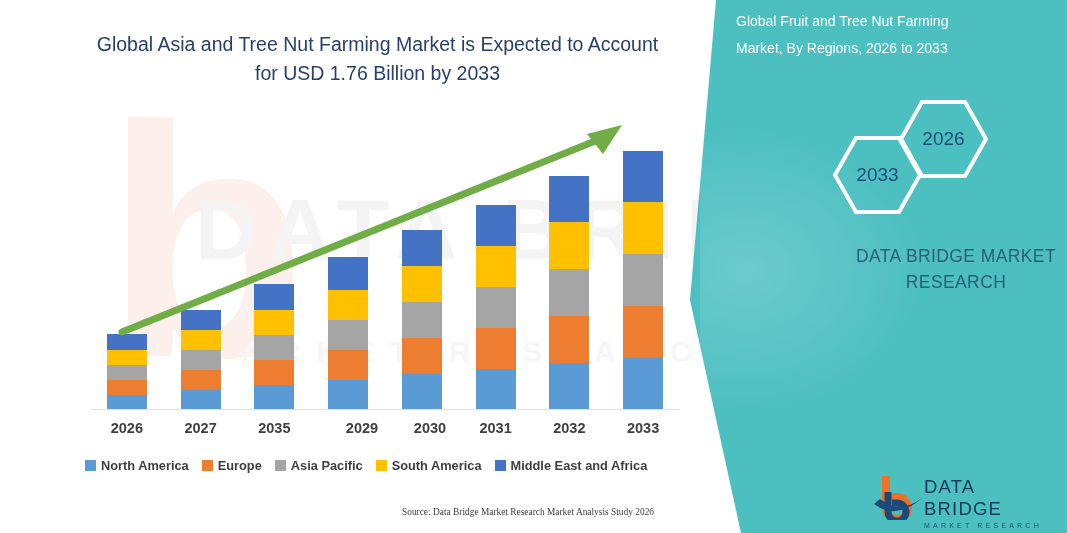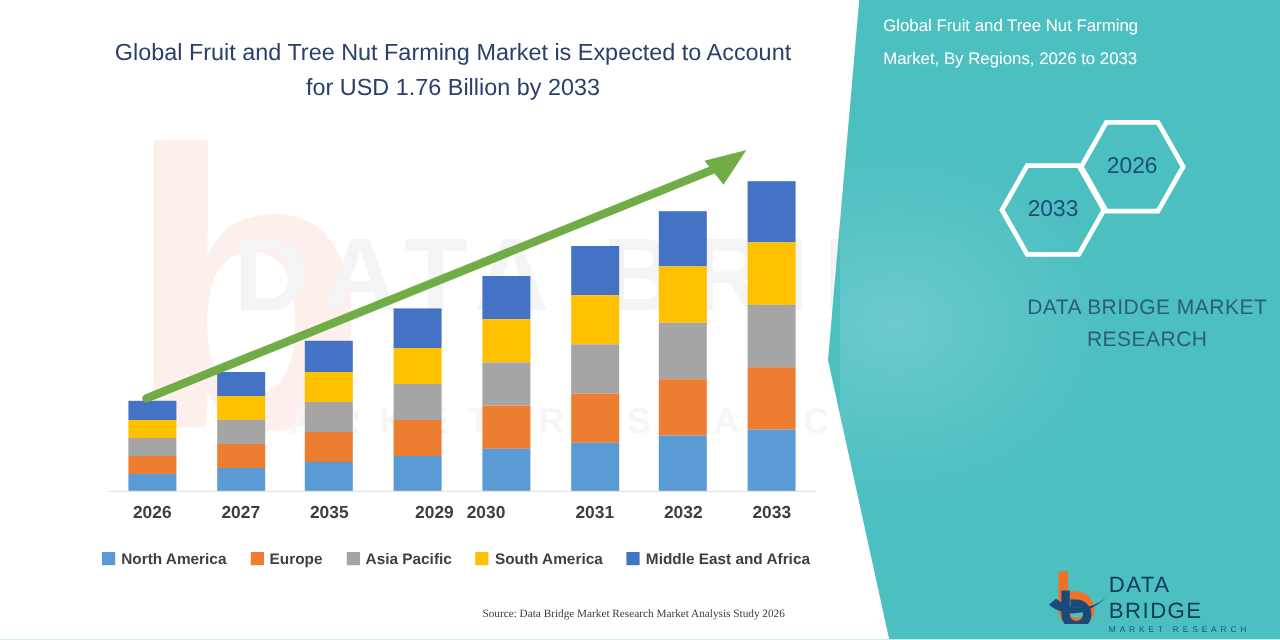--- a/index.html
+++ b/index.html
@@ -62,42 +62,42 @@
 
   .axis{position:absolute;left:90px;top:409px;width:590px;height:1px;background:#e3e3e3;}
   .xlabels{position:absolute;left:90px;top:420px;width:590px;height:22px;}
   .xlab{position:absolute;width:60px;text-align:center;color:#3f3f3f;
         font-size:14.5px;font-weight:700;}
 
   .arrow{position:absolute;left:90px;top:110px;width:590px;height:300px;pointer-events:none;}
 
   
   .legend{position:absolute;left:85px;top:455px;width:590px;height:20px;
-          display:flex;align-items:center;justify-content:space-between;gap:13px;}
+          display:flex;align-items:center;justify-content:flex-start;gap:13px;}
   .lg{display:flex;align-items:center;gap:5px;}
   .lg i{width:11px;height:11px;display:inline-block;}
   .lg span{color:#3f3f3f;font-size:12.8px;font-weight:700;white-space:nowrap;}
 
   
   .footer{position:absolute;left:0;top:505px;width:700px;height:20px;
           font-family:"Liberation Serif", serif;font-size:9.4px;color:#3d3d3d;}
   .f-left{position:absolute;left:80px;top:2px;white-space:nowrap;}
   .f-right{position:absolute;left:402px;top:2px;white-space:nowrap;}
 </style>
 </head>
 <body>
 
 <div id="stage">
 
   <div class="wm-b">b</div>
   <div class="wm-big">DATA BRIDGE</div>
   <div class="wm-sub">MARKET RESEARCH</div>
 
   <div class="title">
-    <div>Global Fruit and Tree Nut Farming Market is Expected to Account</div>
+    <div>Global Asia and Tree Nut Farming Market is Expected to Account</div>
     <div>for USD 1.76 Billion by 2033</div>
   </div>
 
   <div class="plot" id="plot">
       <div class="bar" style="left: 16.875px;">
         <div class="seg me" style="height: 16px; background: rgb(68, 114, 196);"></div>
         <div class="seg sa" style="height: 15px; background: rgb(255, 192, 0);"></div>
         <div class="seg ap" style="height: 15px; background: rgb(165, 165, 165);"></div>
         <div class="seg eu" style="height: 15px; background: rgb(237, 125, 49);"></div>
         <div class="seg na" style="height: 15px; background: rgb(91, 155, 213);"></div>
@@ -151,21 +151,21 @@
         <div class="seg eu" style="height: 52px; background: rgb(237, 125, 49);"></div>
         <div class="seg na" style="height: 52px; background: rgb(91, 155, 213);"></div>
       </div>
     </div>
   <div class="axis"></div>
   <div class="xlabels" id="xlabels">
       <div class="xlab" style="left: 6.875px;">2026</div>
       <div class="xlab" style="left: 80.625px;">2027</div>
       <div class="xlab" style="left: 154.375px;">2035</div>
       <div class="xlab" style="left: 228.125px; text-align: right;">2029</div>
-      <div class="xlab" style="left: 285px;">2030</div>
+      <div class="xlab" style="left: 310px;">2030</div>
       <div class="xlab" style="left: 375.625px;">2031</div>
       <div class="xlab" style="left: 449.375px;">2032</div>
       <div class="xlab" style="left: 523.125px;">2033</div>
     </div>
 
   <svg class="arrow" viewBox="0 0 590 300">
     <line x1="32" y1="222" x2="515" y2="27" stroke="#70ad47" stroke-width="7" stroke-linecap="round"></line>
     <polygon points="532,15 497,24 513,44" fill="#70ad47"></polygon>
   </svg>
 

